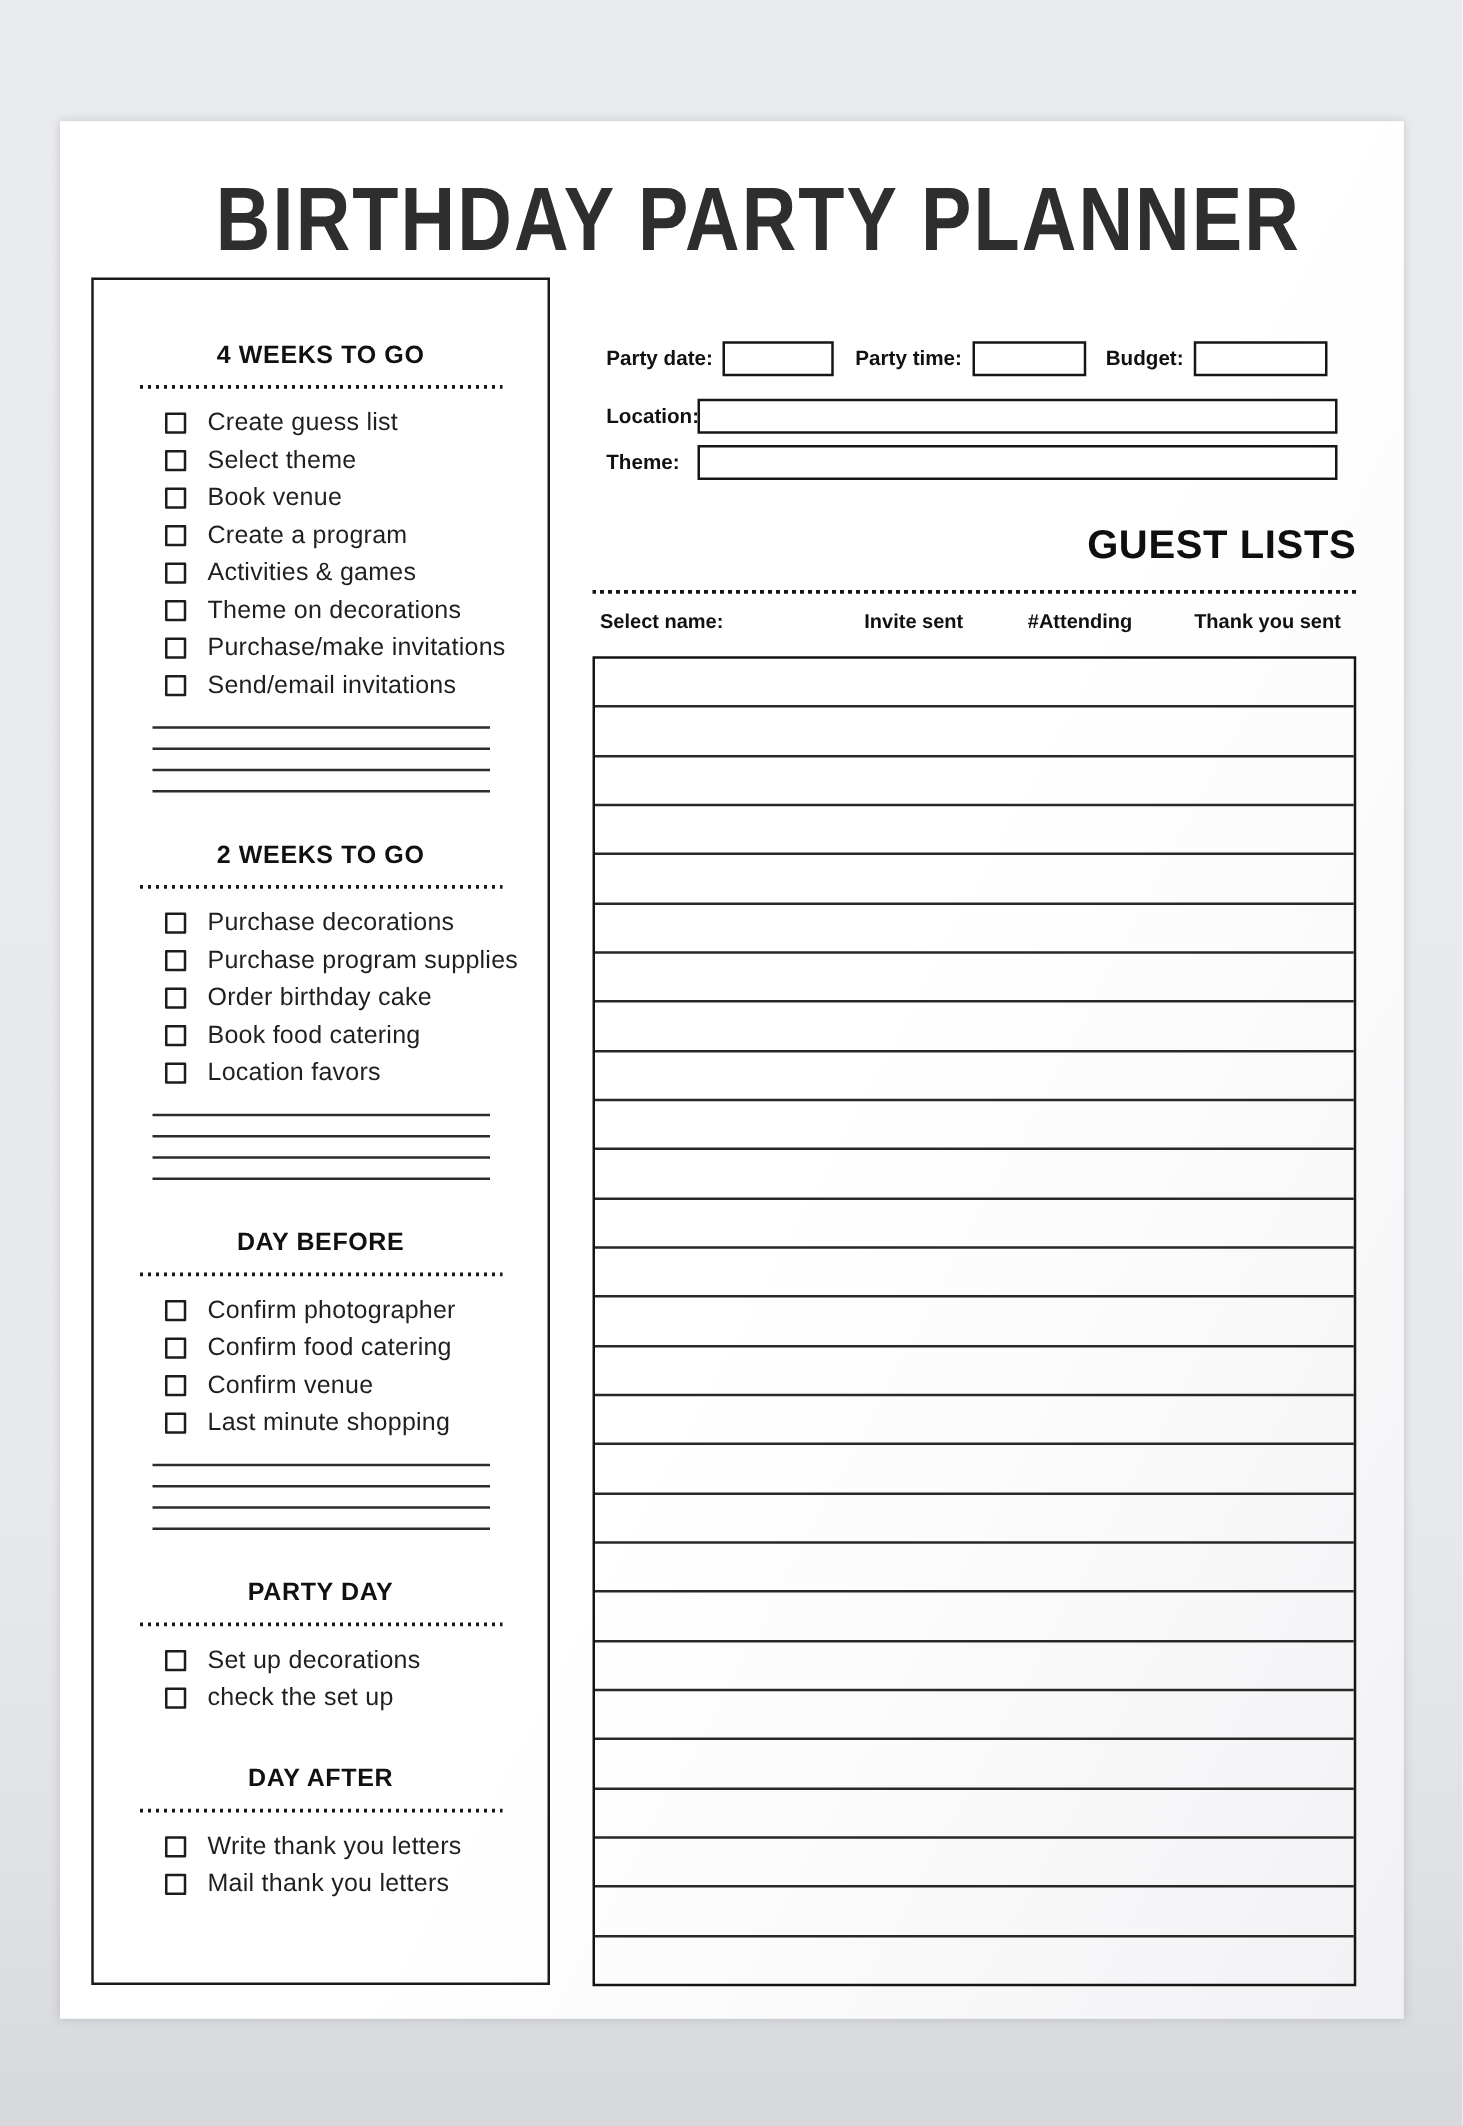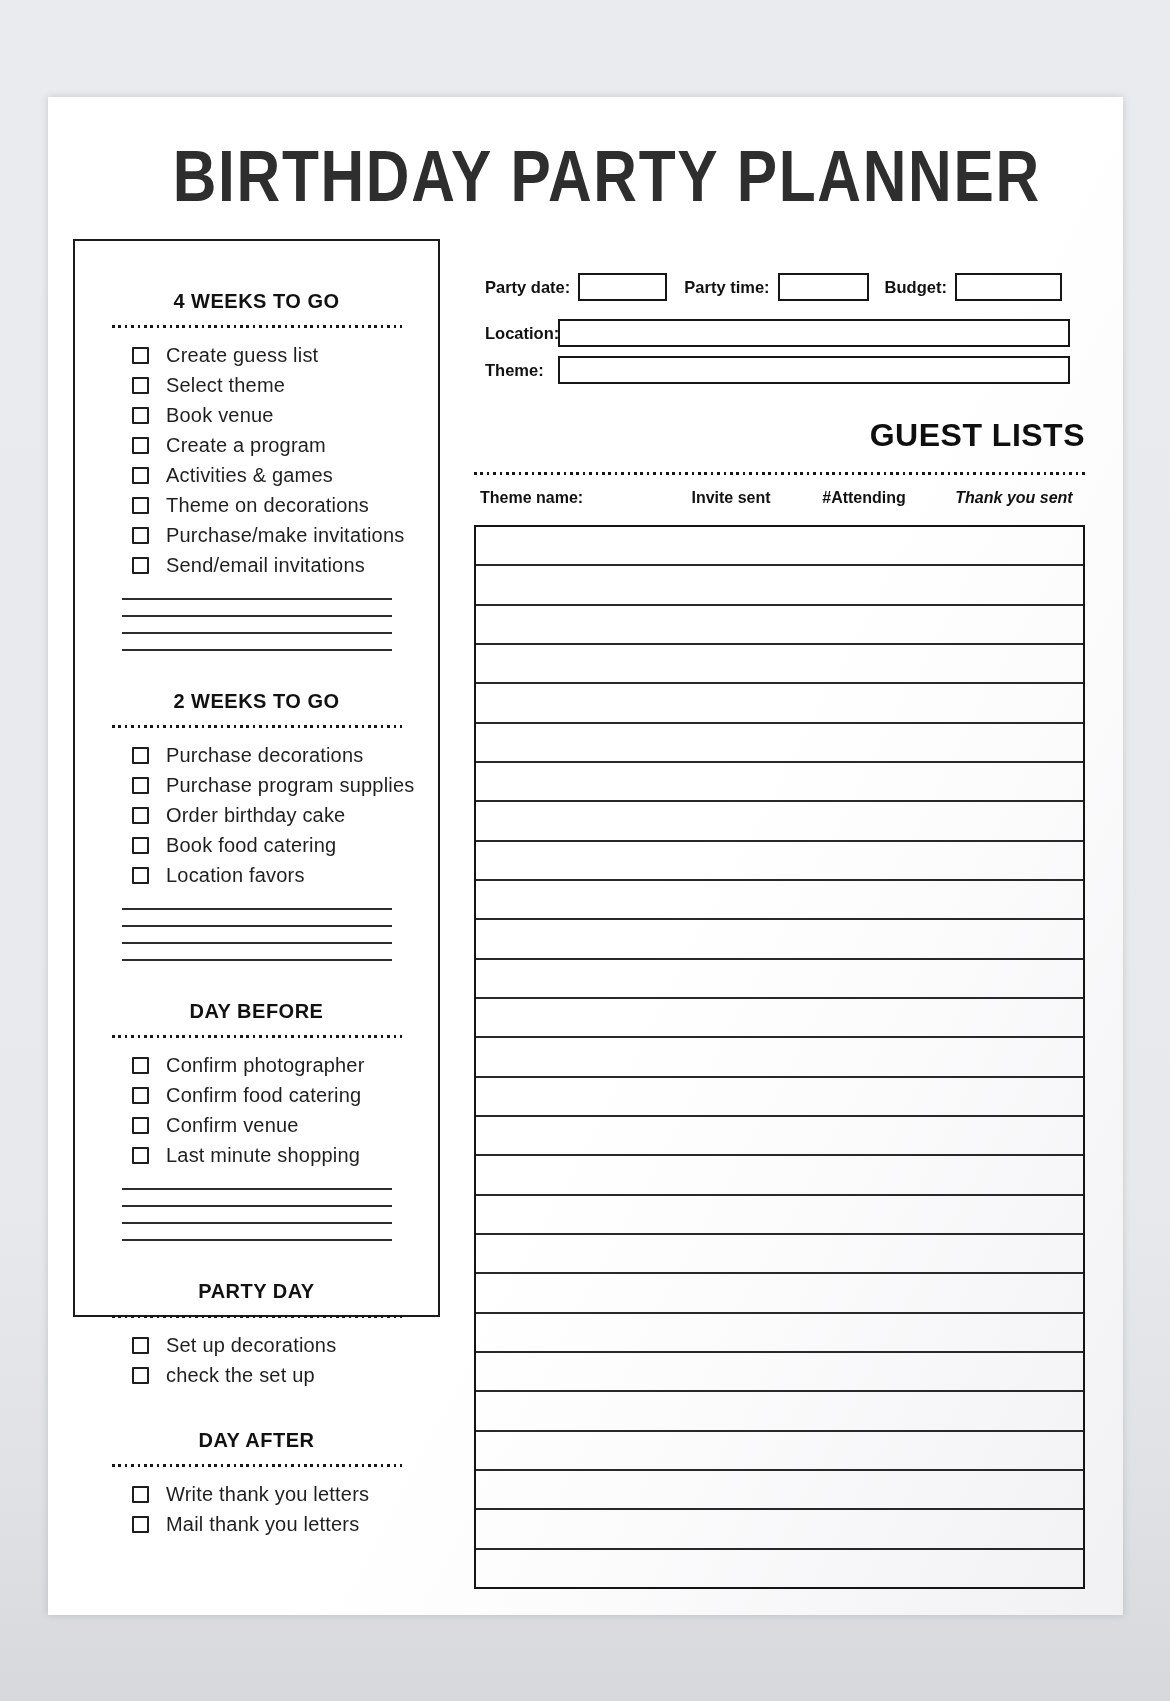--- a/index.html
+++ b/index.html
@@ -17,21 +17,21 @@
     box-shadow:0 0 7px rgba(100,106,118,0.28);
   }
   
   .title {
     position:absolute; top:38px; left:0; right:0; text-align:right;
     font-size:72px; font-weight:700; color:#2e2e2e; white-space:nowrap;
   }
   .title span { display:inline-block; transform:scaleX(0.84); transform-origin:center; letter-spacing:2px; }
   
   .sidebar {
-    position:absolute; left:25px; top:142px; width:367px; height:1078px;
+    position:absolute; left:25px; top:125px; width:367px; height:1366px;
     border:2px solid #1b1b1b; background:transparent; padding-top:48px;
   }
   .cl-sec h2 {
     margin-top:38px; text-align:center; font-size:20px; font-weight:700;
     letter-spacing:0.5px; color:#111; line-height:24px;
   }
   .cl-sec.first h2 { margin-top:0; }
   .dots {
     height:3px; margin:12px auto 0; width:290px;
     background:repeating-linear-gradient(90deg,#161616 0 2.6px,transparent 2.6px 6.4px);
@@ -61,21 +61,21 @@
   .gl-title {
     position:absolute; left:426px; top:320px; width:611px; text-align:right;
     font-size:32px; font-weight:700; letter-spacing:0.5px; color:#0f0f0f;
   }
   .gl-dots { position:absolute; left:426px; top:375px; width:611px; margin:0; }
   .gl-headers { position:absolute; left:426px; top:392px; width:611px; height:22px; }
   .gh { position:absolute; top:0; font-size:16px; font-weight:700; color:#111; white-space:nowrap; }
   .gh1 { left:6px; }
   .gh2 { left:257px; transform:translateX(-50%); }
   .gh3 { left:390px; transform:translateX(-50%); }
-  .gh4 { left:540px; transform:translateX(-50%);font-style:italic; }
+  .gh4 { left:540px; transform:translateX(-50%); }
   .gtable {
     position:absolute; left:426px; top:428px; width:611px; height:1064px;
     border:2.5px solid #141414; background:transparent;
     display:flex; flex-direction:column;
   }
   .grow { flex:1; border-bottom:2px solid #282828; }
   .grow:last-child { border-bottom:none; }
 </style>
 </head>
 <body>
@@ -240,21 +240,21 @@
     <span class="fbox long"></span>
   </div>
   <div class="frow frow3">
     <span class="flabel fixed">Theme:</span>
     <span class="fbox long"></span>
   </div>
 
   <h2 class="gl-title">GUEST LISTS</h2>
   <div class="dots gl-dots"></div>
   <div class="gl-headers">
-    <span class="gh gh1">Theme name:</span>
+    <span class="gh gh1">Select name:</span>
     <span class="gh gh2">Invite sent</span>
     <span class="gh gh3">#Attending</span>
     <span class="gh gh4">Thank you sent</span>
   </div>
   <div class="gtable">
       <div class="grow"></div>
       <div class="grow"></div>
       <div class="grow"></div>
       <div class="grow"></div>
       <div class="grow"></div>

